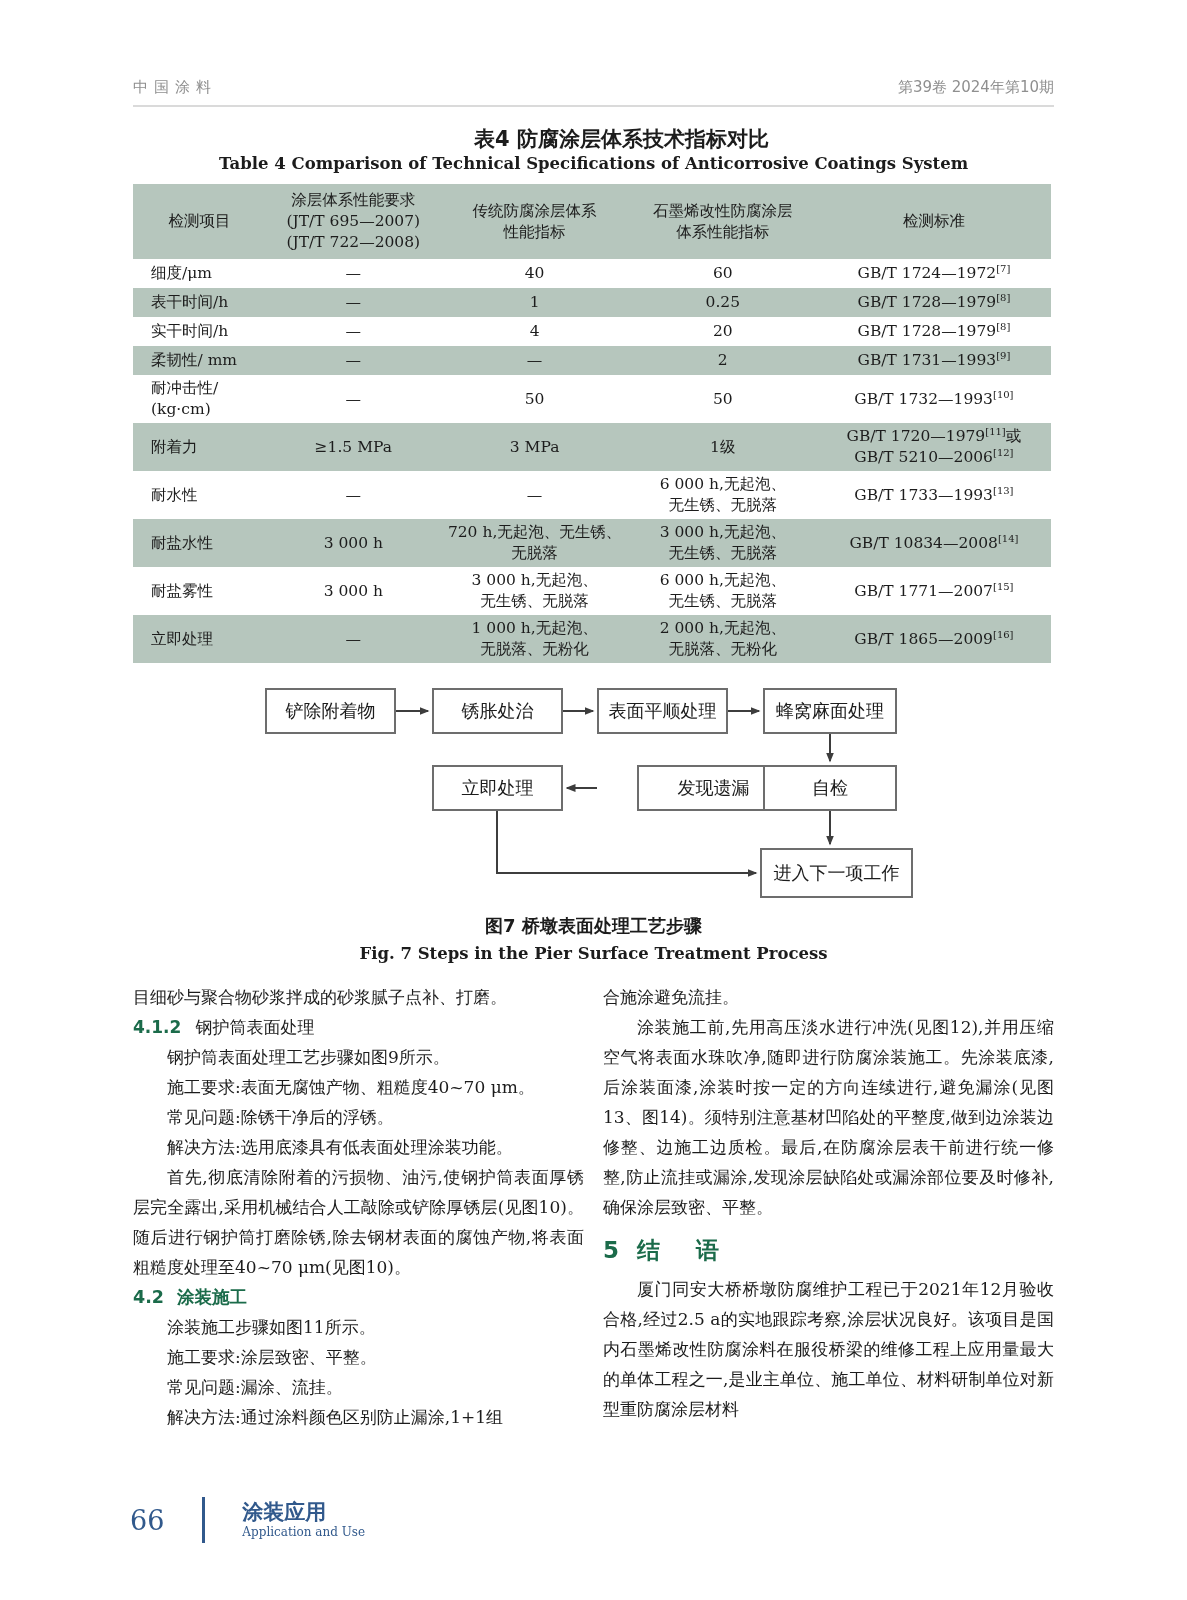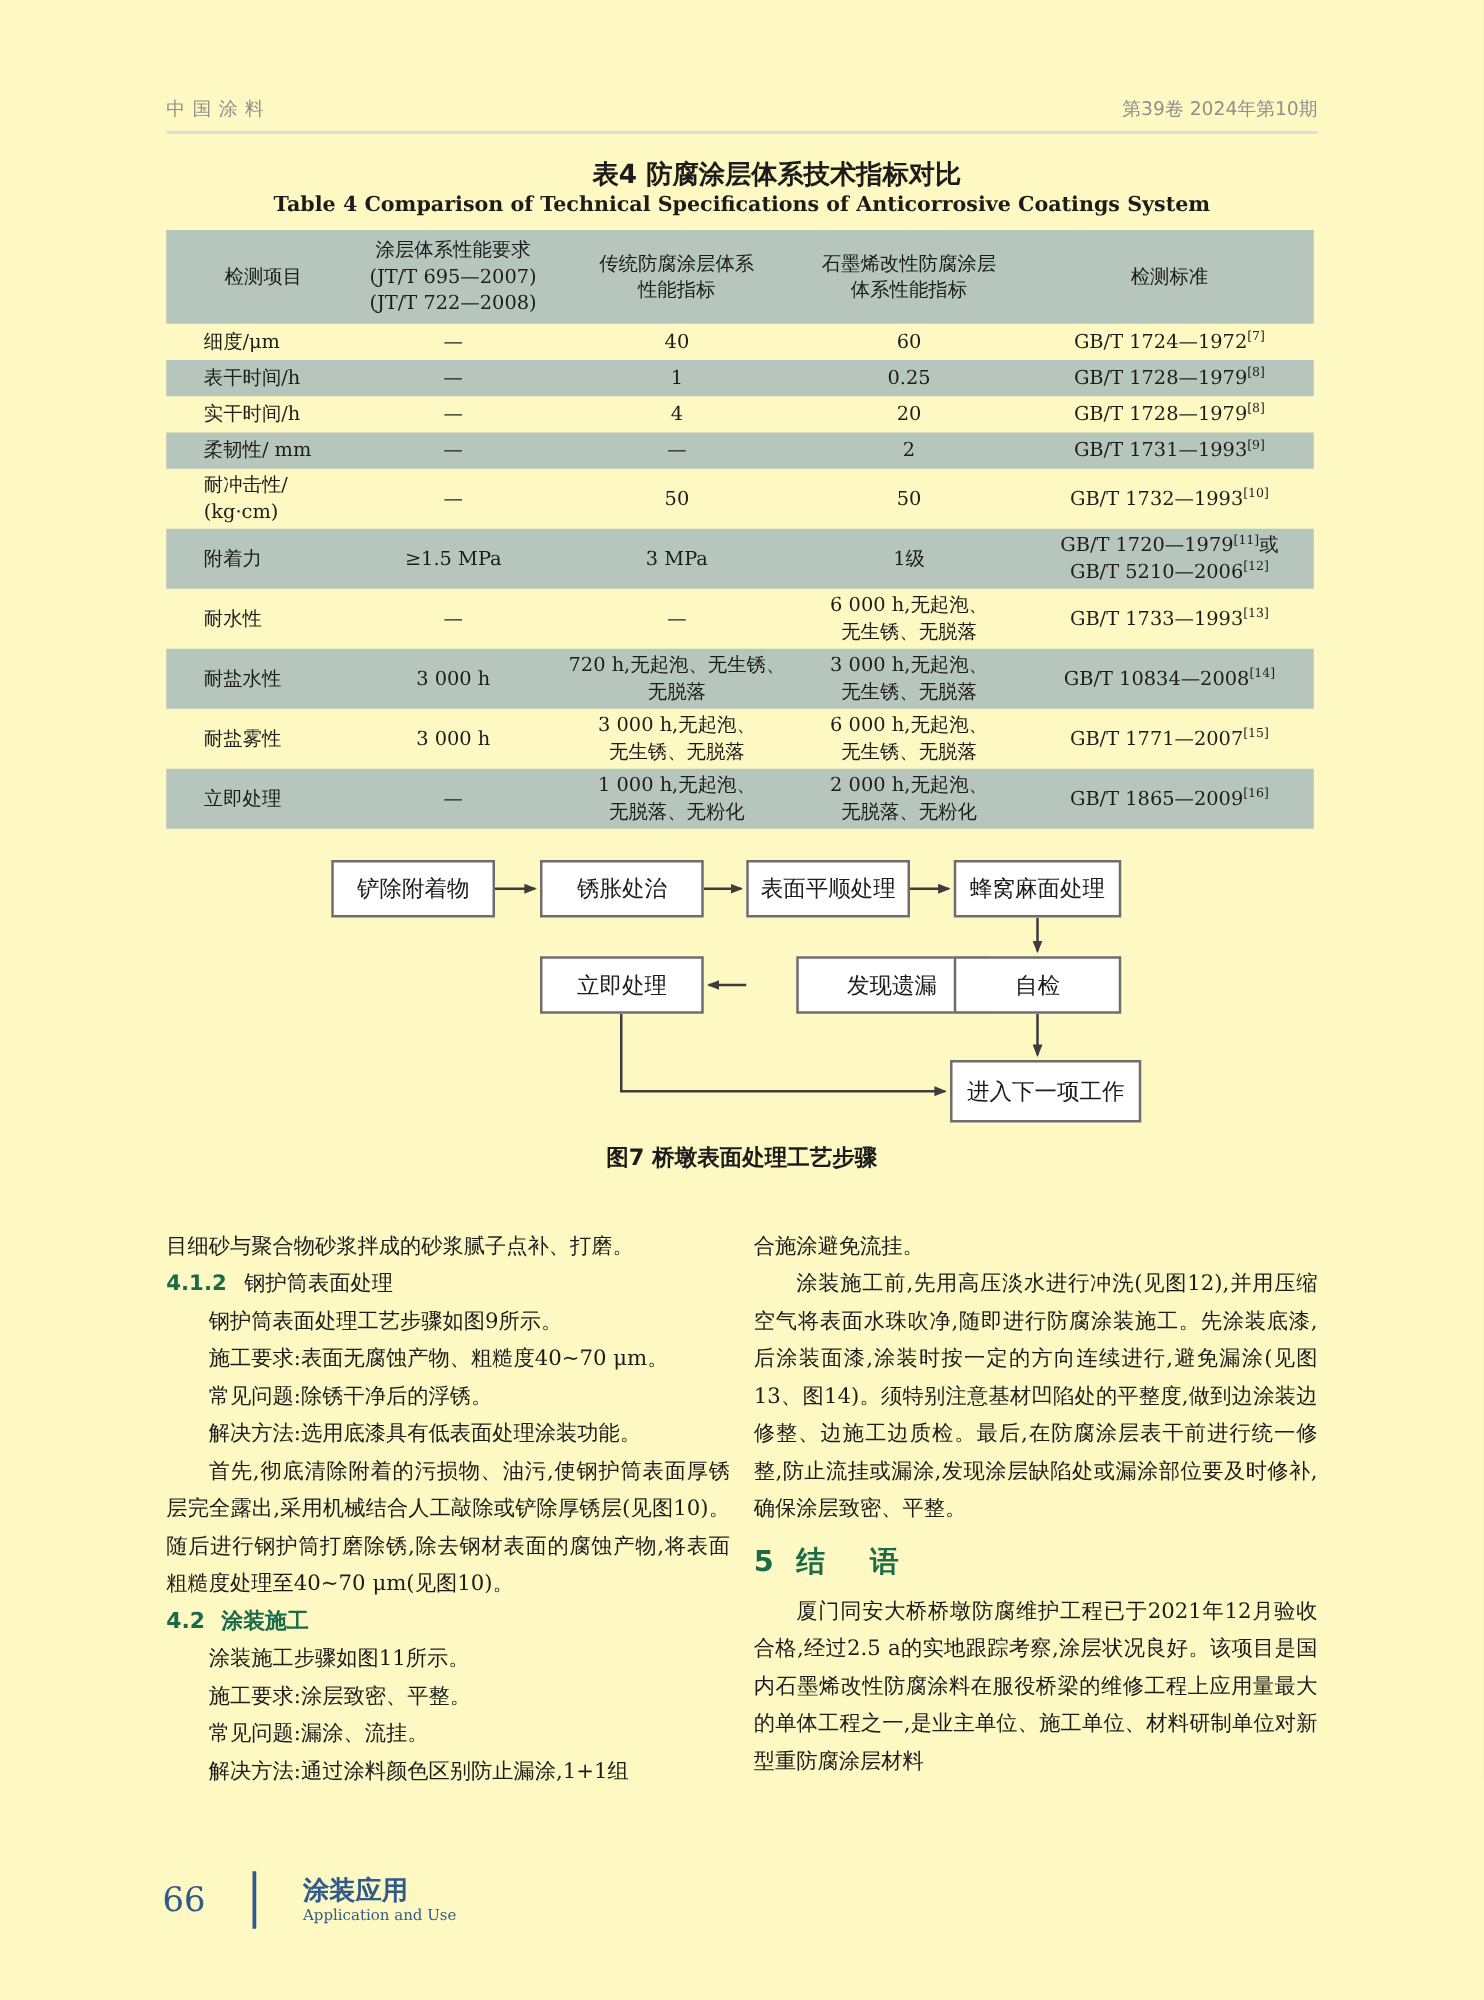--- a/index.html
+++ b/index.html
@@ -1,18 +1,18 @@
 <!DOCTYPE html>
 <html><head>
 <meta charset="utf-8">
 <style>
   html,body { margin:0; padding:0; background:#eaeaea; }
   .page {
     position:relative; width:1187px; height:1600px; margin:0 auto;
-    background:#fef9c3; font-family:"DejaVu Serif", serif; color:#1c1c1c;
+    background:#ffffff; font-family:"DejaVu Serif", serif; color:#1c1c1c;
     overflow:hidden;
   }
 
   
   .page-header {
     position:absolute; top:78px; left:133px; right:133px;
     display:flex; justify-content:space-between; align-items:baseline;
     color:#8f8f8f; font-family:"DejaVu Sans", sans-serif; font-size:15px;
   }
   .journal-name { letter-spacing:6px; }
@@ -23,21 +23,21 @@
     font-family:"DejaVu Sans", sans-serif; font-weight:bold; font-size:21px;margin-left:28px; }
   .table-title-en { position:absolute; top:154px; left:0; width:100%; text-align:center;
     font-weight:bold; font-size:16.5px; }
 
   
   .spec-table { position:absolute; top:184px; left:133px; width:918px; font-size:15.5px; line-height:21px; }
   .t-row { display:flex; align-items:center; min-height:29px; }
   .t-row.shaded { background:#b6c6bd; }
   .t-row.t-head { min-height:75px; }
   .t-cell { box-sizing:border-box; padding:3px 2px; text-align:center; }
-  .t-cell.c0 { width:14.5%; text-align:left; padding-left:18px;margin-left:12px; }
+  .t-cell.c0 { width:14.5%; text-align:left; padding-left:18px; }
   .t-head .t-cell.c0 { text-align:center; padding-left:2px; }
   .t-cell.c1 { width:19%; }
   .t-cell.c2 { width:20.5%; }
   .t-cell.c3 { width:20.5%; }
   .t-cell.c4 { width:25.5%; }
   sup.ref { font-size:10px; vertical-align:super; line-height:0; }
 
   
   .flowchart { position:absolute; top:676px; left:133px; width:921px; height:236px; }
   .flow-svg { position:absolute; left:0; top:0; }
@@ -320,20 +320,21 @@
     <div class="flow-box" id="fb2">锈胀处治</div>
     <div class="flow-box" id="fb3">表面平顺处理</div>
     <div class="flow-box" id="fb4">蜂窝麻面处理</div>
     <div class="flow-box" id="fb5">立即处理</div>
     <div class="flow-box" id="fb6">发现遗漏</div>
     <div class="flow-box" id="fb7">自检</div>
     <div class="flow-box" id="fb8">进入下一项工作</div>
   </div>
 
   <div class="fig-caption-zh">图7   桥墩表面处理工艺步骤</div>
+  <div class="fig-caption-en">Fig. 7   Steps in the Pier Surface Treatment Process</div>
 
   <div class="body-columns">
     <div class="col" id="col-left">
         <p>目细砂与聚合物砂浆拌成的砂浆腻子点补、打磨。</p>
         <div class="sec-h3"><span class="num">4.1.2</span><span class="txt">钢护筒表面处理</span></div>
         <p class="ind">钢护筒表面处理工艺步骤如图9所示。</p>
         <p class="ind">施工要求:表面无腐蚀产物、粗糙度40~70 μm。</p>
         <p class="ind">常见问题:除锈干净后的浮锈。</p>
         <p class="ind">解决方法:选用底漆具有低表面处理涂装功能。</p>
         <p class="ind">首先,彻底清除附着的污损物、油污,使钢护筒表面厚锈层完全露出,采用机械结合人工敲除或铲除厚锈层(见图10)。随后进行钢护筒打磨除锈,除去钢材表面的腐蚀产物,将表面粗糙度处理至40~70 μm(见图10)。</p>

